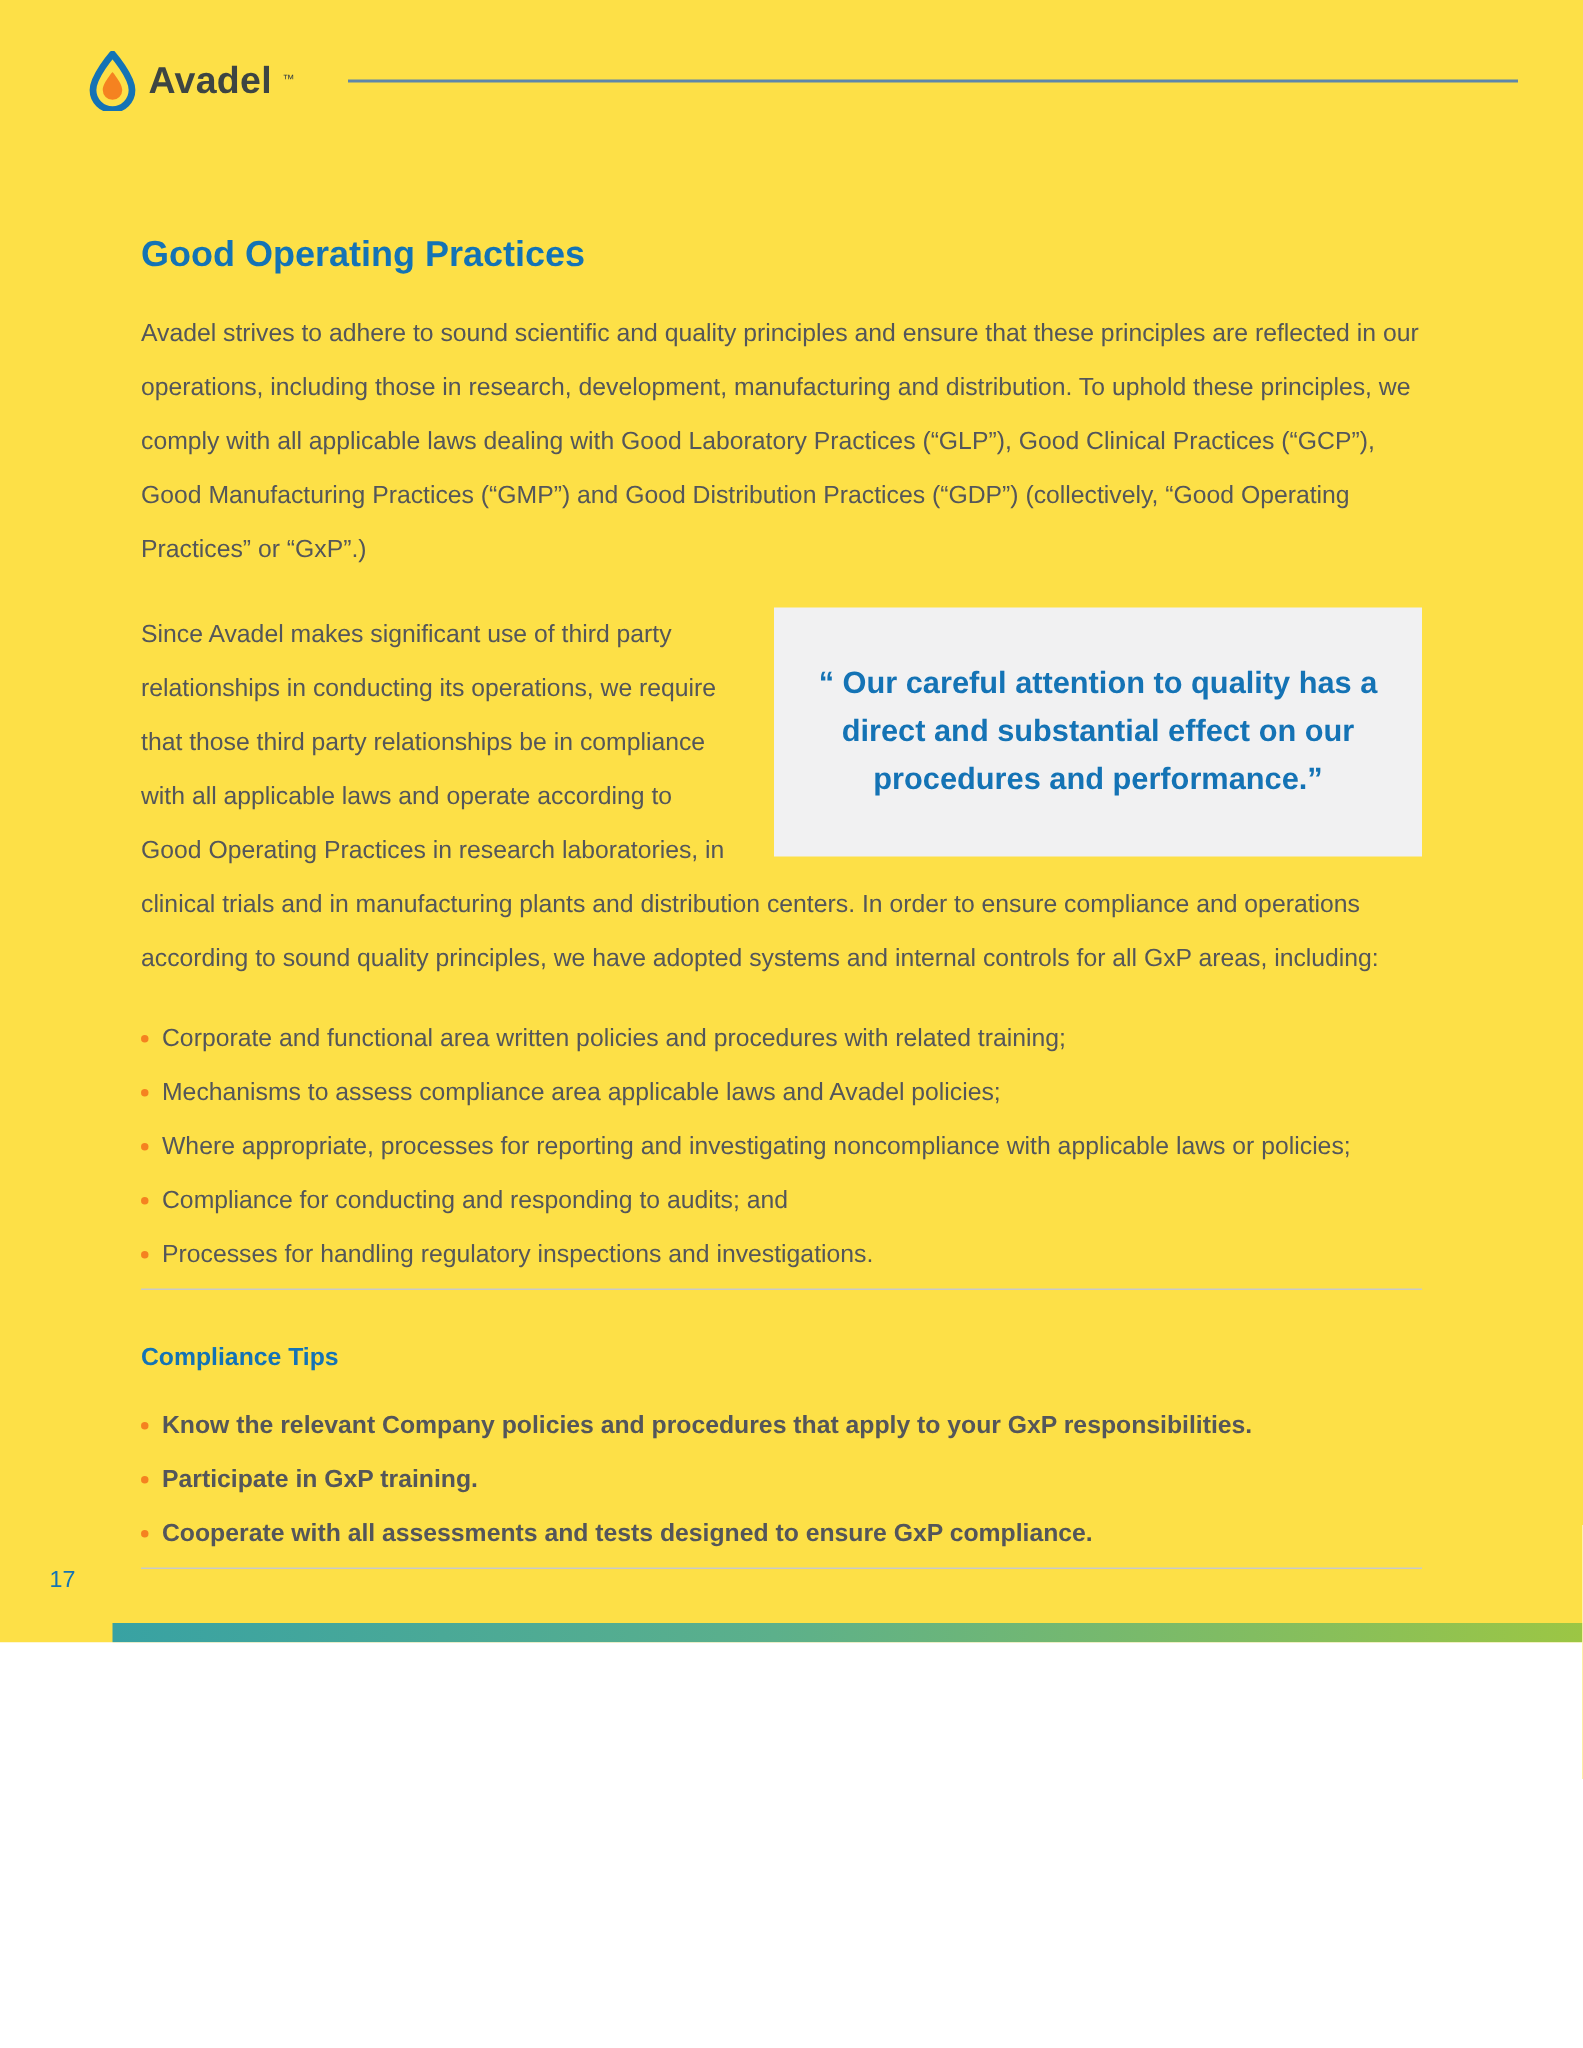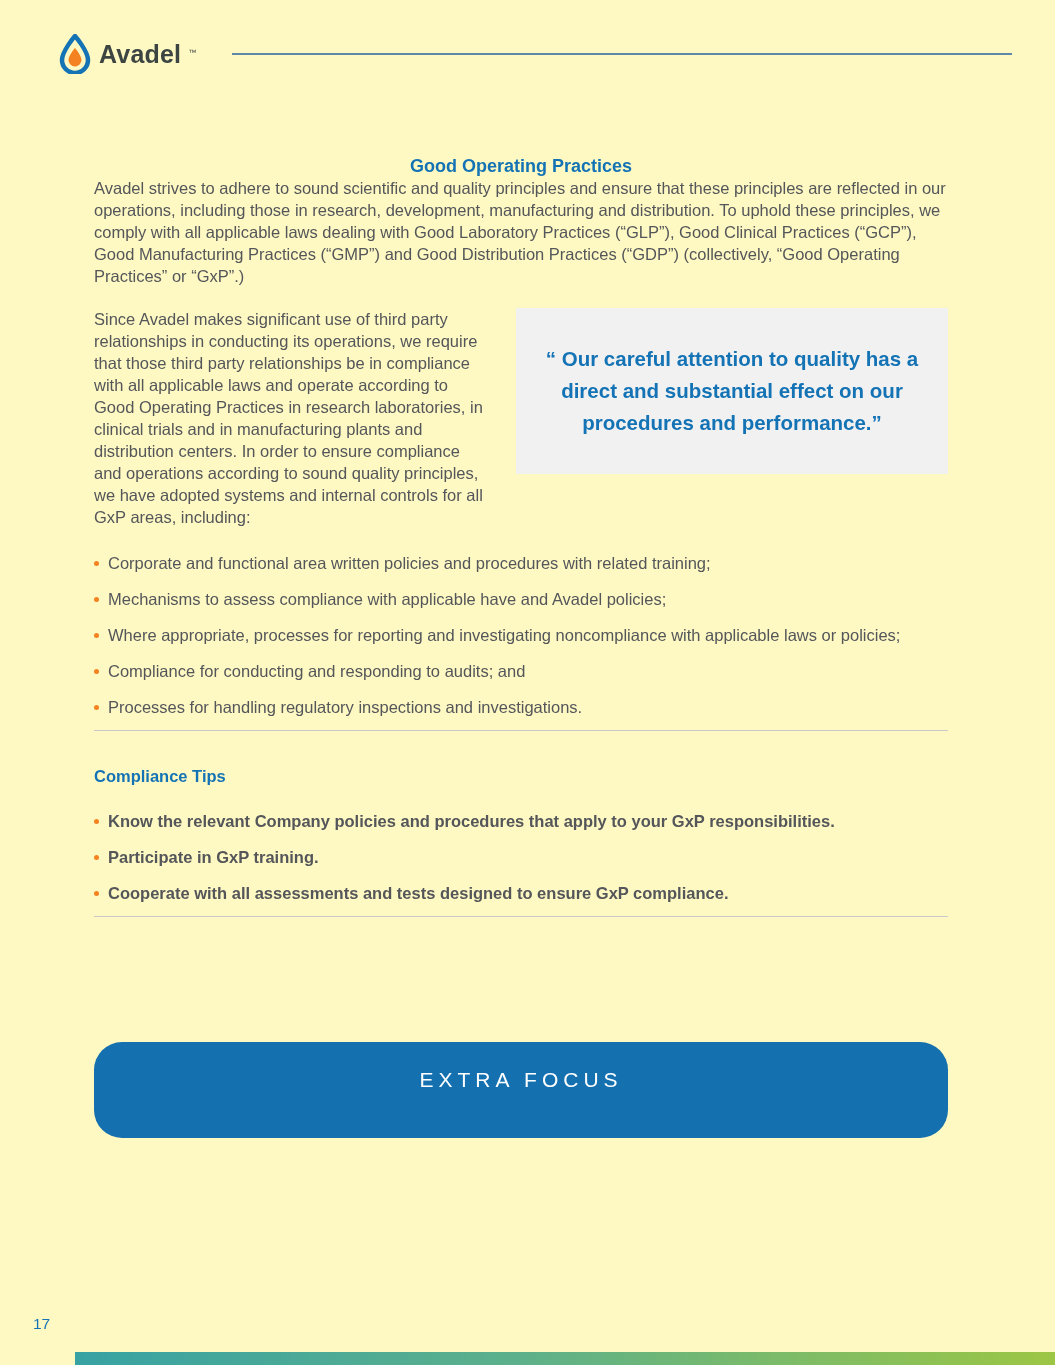--- a/index.html
+++ b/index.html
@@ -4,22 +4,22 @@
 <style>
   * { margin: 0; padding: 0; box-sizing: border-box; }
   html, body { background: #ffffff; }
   body {
     font-family: "Liberation Sans", "DejaVu Sans", sans-serif;
     color: #54565a;
   }
   .page {
     position: relative;
     width: 1055px;
-    height: 1365px;
-    background: #fef9c3;
+    height: 1095px;
+    background: #fde047;
     overflow: hidden;
   }
 
   
   .header {
     display: flex;
     align-items: center;
     padding: 34px 43px 0 58px;
   }
   .logo {
@@ -47,27 +47,27 @@
     margin-left: 36px;
   }
 
   
   .content {
     margin: 0 107px 0 94px;
     padding-top: 82px;
   }
   h1.section-heading {
     color: #1473b5;
-    font-size: 18px;
-    font-weight: bold;
-    text-align: center;
+    font-size: 24px;
+    font-weight: bold;
+    margin-bottom: 20px;
   }
   p.body-text {
     font-size: 16.5px;
-    line-height: 22px;
+    line-height: 36px;
     margin-bottom: 21px;
   }
   .pullquote {
     float: right;
     width: 432px;
     margin-left: 24px;
     margin-bottom: 12px;
     background: #f1f1f2;
     padding: 35px 26px;
     text-align: center;
@@ -182,21 +182,21 @@
 
     <p class="body-text">Since Avadel makes significant use of third party relationships in conducting its operations, we require that those third party relationships be in compliance with all applicable laws and operate according to Good Operating Practices in research laboratories, in clinical trials and in manufacturing plants and distribution centers. In order to ensure compliance and operations according to sound quality principles, we have adopted systems and internal controls for all GxP areas, including:</p>
 
     <ul class="bullets">
       <li>
         <span class="dot"></span>
         <span>Corporate and functional area written policies and procedures with related training;</span>
       </li>
       <li>
         <span class="dot"></span>
-        <span>Mechanisms to assess compliance with applicable have and Avadel policies;</span>
+        <span>Mechanisms to assess compliance area applicable laws and Avadel policies;</span>
       </li>
       <li>
         <span class="dot"></span>
         <span>Where appropriate, processes for reporting and investigating noncompliance with applicable laws or policies;</span>
       </li>
       <li>
         <span class="dot"></span>
         <span>Compliance for conducting and responding to audits; and</span>
       </li>
       <li>

